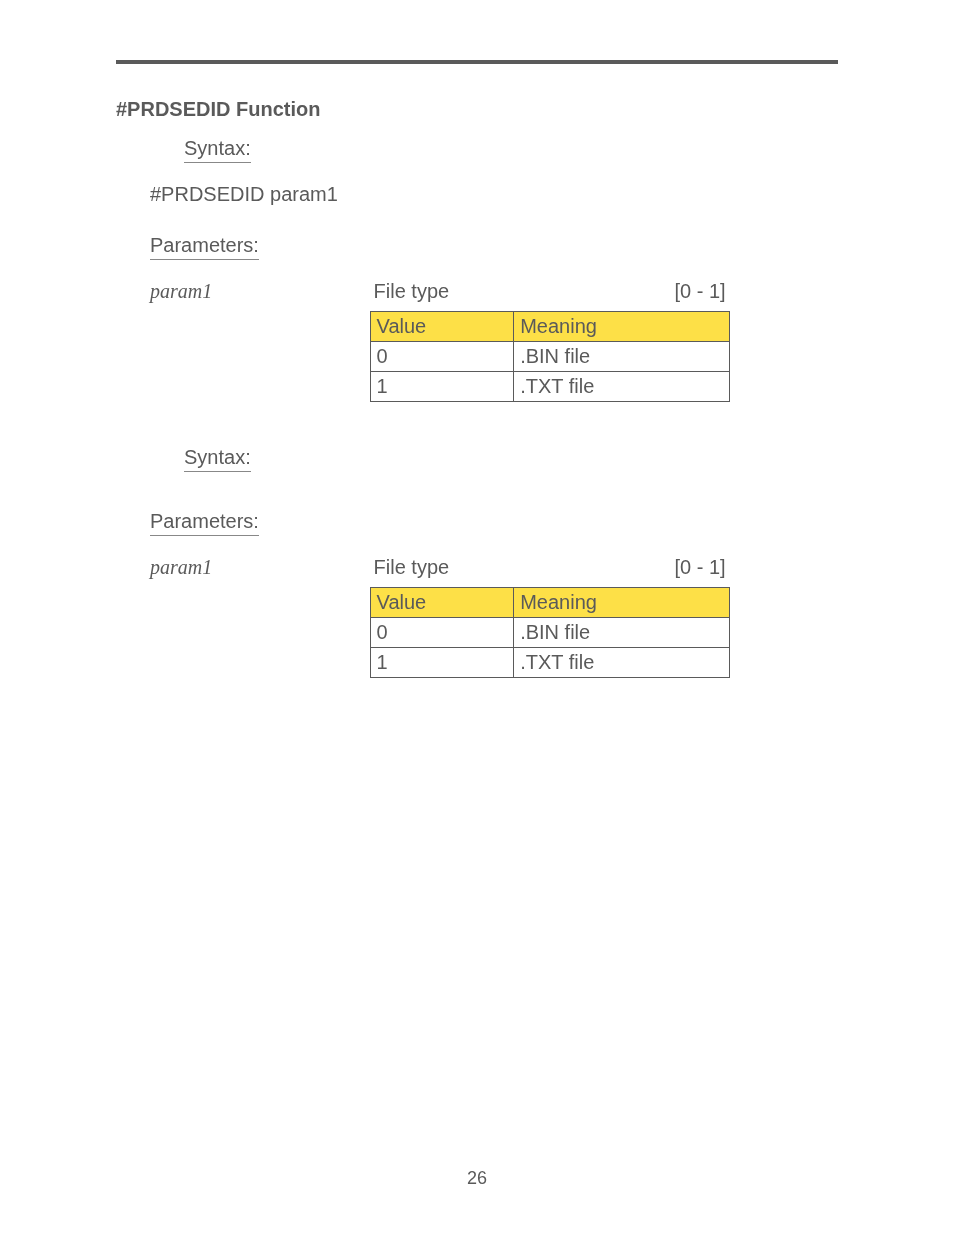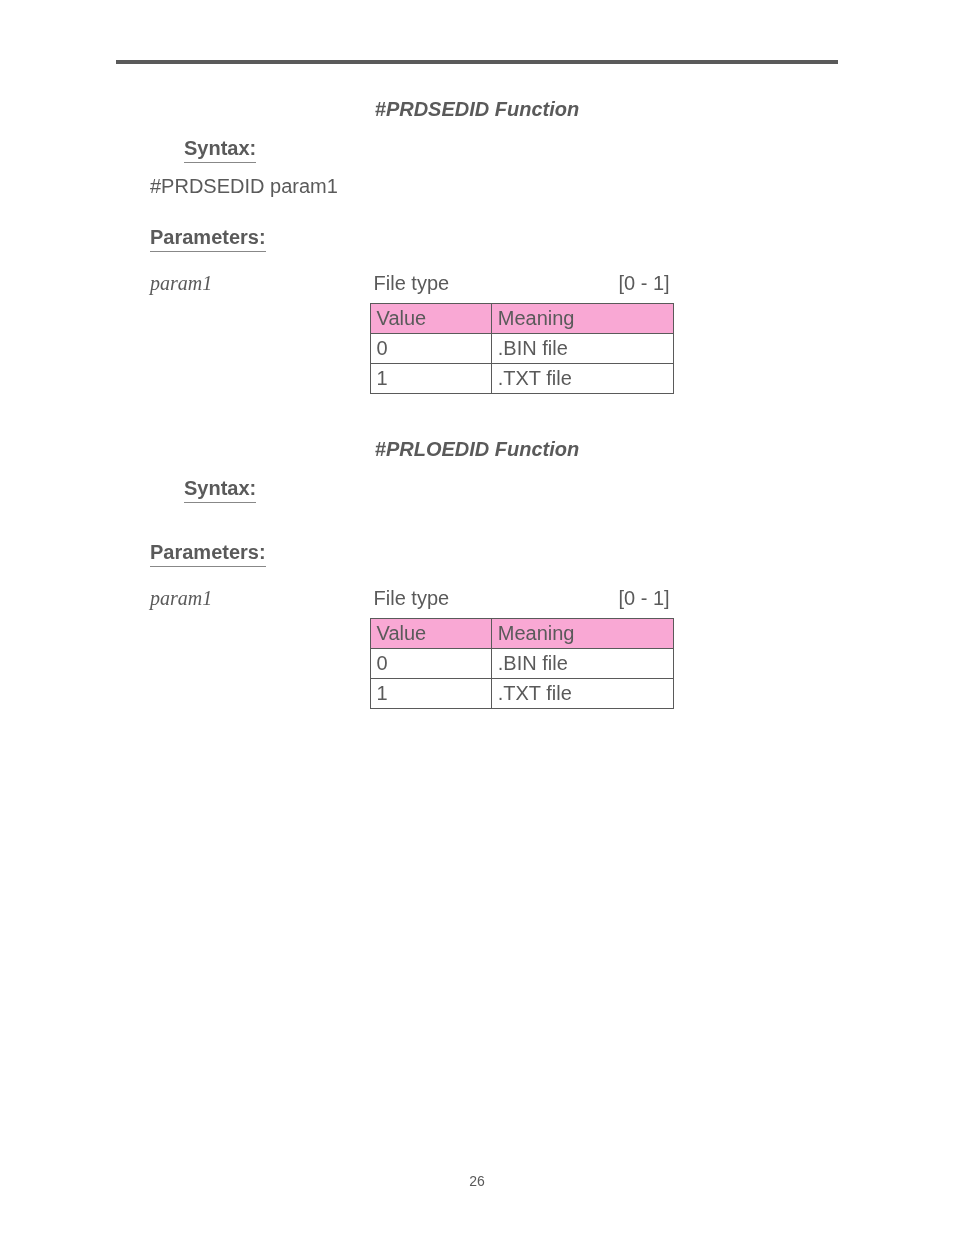--- a/index.html
+++ b/index.html
@@ -12,84 +12,81 @@
     position: relative;
   }
   .page {
     padding: 60px 116px 0 116px;
   }
   .header-rule {
     border-top: 4px solid #5a5a5a;
     margin-bottom: 34px;
   }
   .section-title {
-    font-style: italic;
     font-weight: bold;
     margin-bottom: 16px;
-    text-align: center;
   }
   .body-text {
     line-height: 1.35;
     margin-bottom: 24px;
     margin-left: 34px;
   }
   .sub-label {
     margin-left: 34px;
     border-bottom: 1px solid #888;
     display: inline-block;
     padding-bottom: 2px;
     margin-bottom: 10px;
-    font-weight: bold;
   }
   .syntax-block {
     margin-left: 34px;
     margin-bottom: 28px;
   }
   .syntax-code {
-    margin-top: 2px;
+    margin-top: 10px;
   }
   .param-line {
     display: flex;
     justify-content: space-between;
     margin-bottom: 8px;
     padding: 0 4px;
   }
   table.value-table {
     border-collapse: collapse;
     width: 100%;
   }
   table.value-table th, table.value-table td {
     border: 1px solid #5a5a5a;
     padding: 3px 6px;
     text-align: left;
     font-weight: normal;
   }
   table.value-table th {
-    background: #f9a8d4;
+    background: #fde047;
   }
   .col-value { width: 40%; }
   .col-meaning { width: 60%; }
   .section-gap { height: 44px; }
   .footer {
     position: absolute;
     bottom: 46px;
     left: 0;
     width: 100%;
     text-align: center;
-    font-size: 14px;
+    font-size: 18px;
   }
   .param-left-label {
     display: inline-block;
     width: 214px;
     vertical-align: top;
     font-family: Liberation Serif, serif;
   }
   .param-right-block {
     display: inline-block;
-    width: 304px;
+    width: 360px;
     vertical-align: top;
   }
 </style>
 </head>
 <body>
 
 <div class="page">
   <div class="header-rule"></div>
 
   <div>
@@ -128,21 +125,20 @@
           </tbody>
             </table>
         </span>
       </div>
     </div>
   </div>
 
   <div class="section-gap"></div>
 
   <div>
-    <div class="section-title">#PRLOEDID Function</div>
 
     <div class="syntax-block">
       <span class="sub-label">Syntax:</span>
     </div>
 
     <div>
       <span class="sub-label">Parameters:</span>
       <div style="margin-top:10px; margin-left:34px;">
         <span class="param-left-label">
           <span style="font-style:italic;">param1</span>

